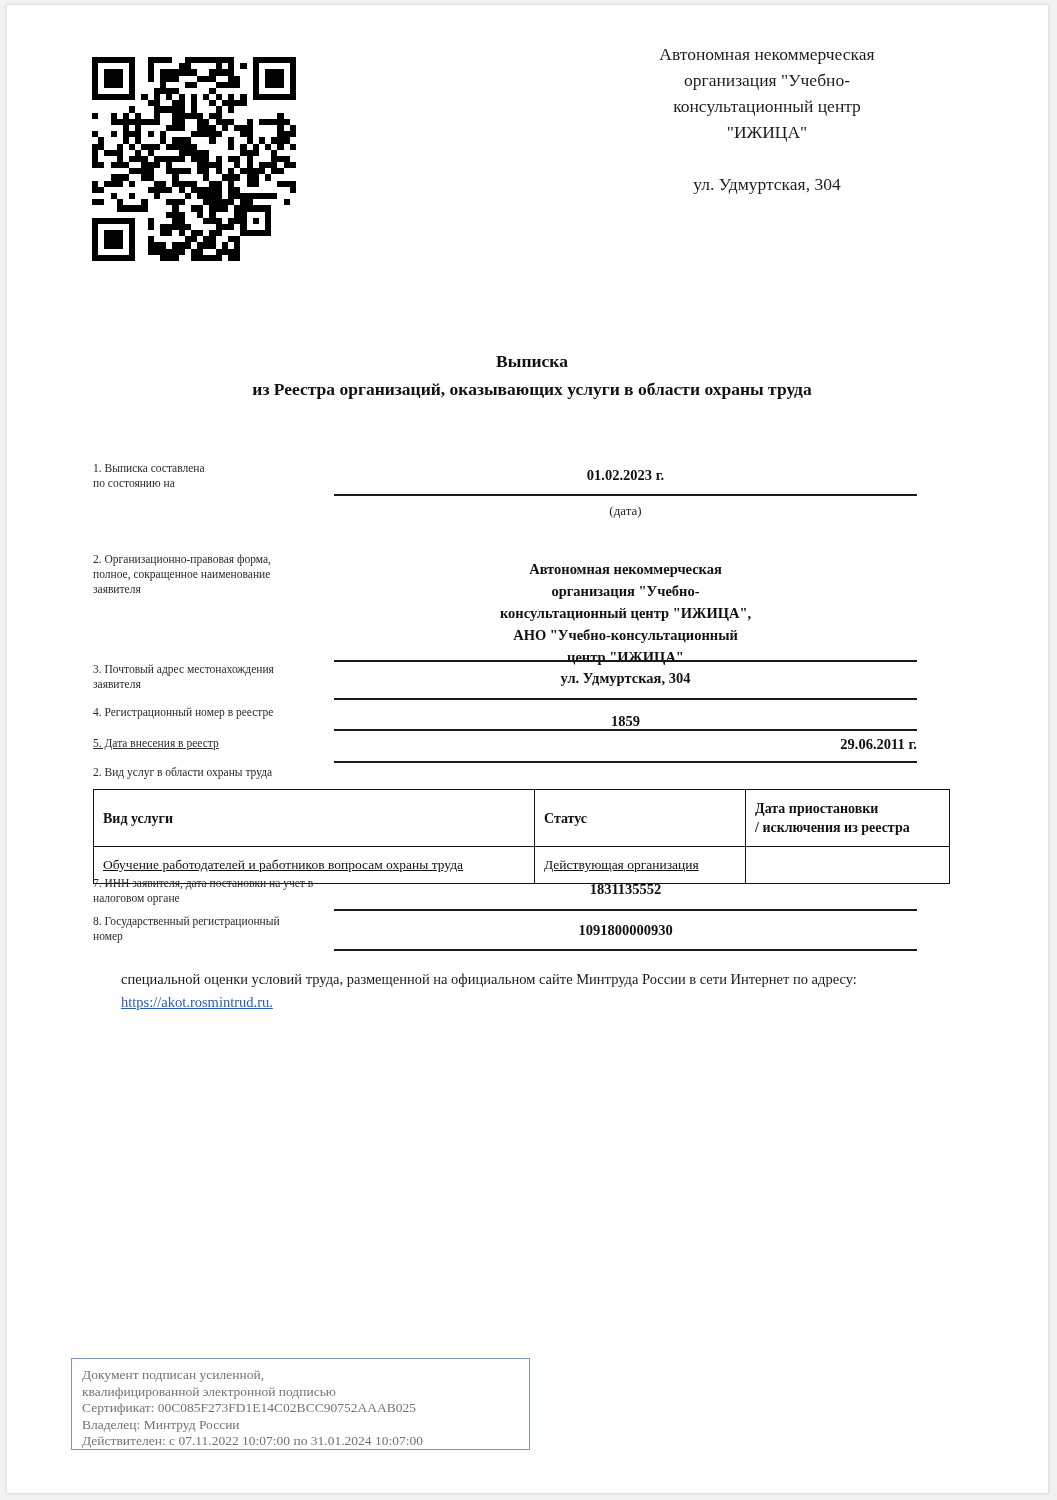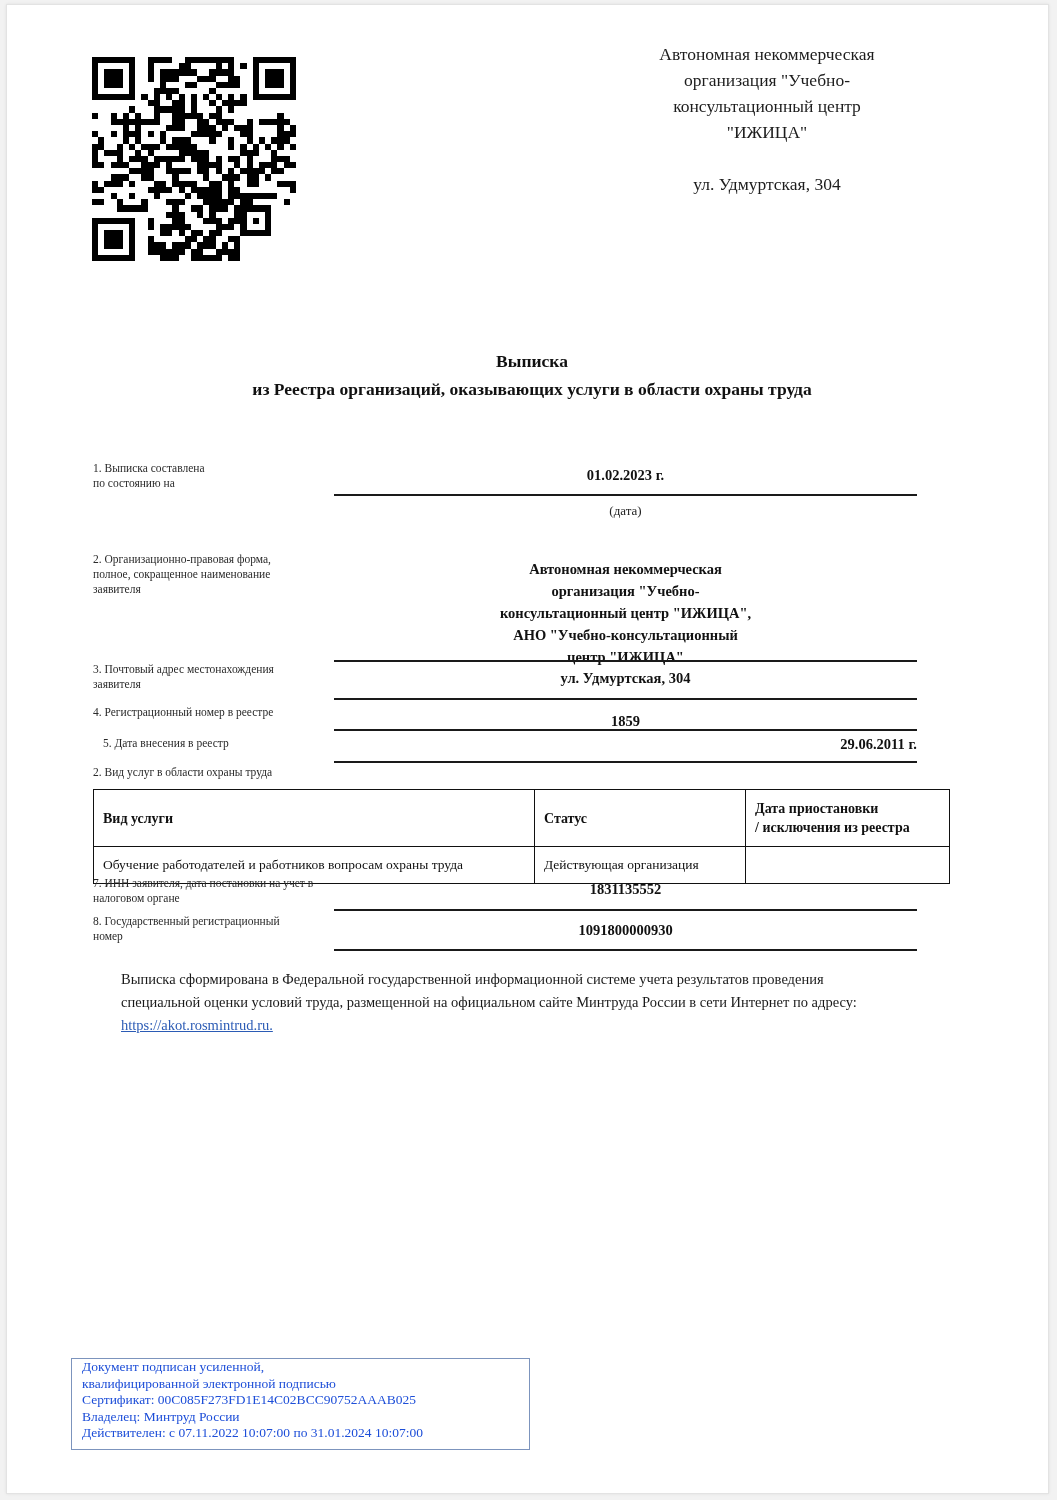--- a/index.html
+++ b/index.html
@@ -121,20 +121,21 @@
     font-weight: bold;
     font-size: 14px;
     line-height: 19px;
     text-align: left;
     height: 44px;
   }
   .svc-table td {
     font-size: 13.5px;
     line-height: 18px;
     height: 24px;
+    text-decoration: underline;
   }
   .col-a { width: 422px; }
   .col-b { width: 192px; }
   .col-c { width: 185px; }
 
   
   .footer-note {
     position: absolute;
     left: 114px;
     top: 963px;
@@ -150,22 +151,22 @@
 
   
   .sign-box {
     position: absolute;
     left: 64px;
     top: 1353px;
     width: 459px;
     height: 92px;
     border: 1.5px solid #7c94bd;
     box-sizing: border-box;
-    padding: 0 10px 0 10px;
-    color: #1d4ed8;
+    padding: 8px 10px 0 10px;
+    color: #737373;
     font-family: "Liberation Serif", "DejaVu Serif", serif;
     font-size: 13.5px;
     line-height: 16.5px;
   }
   .sign-box div { white-space: nowrap; }
 </style>
 </head>
 <body>
 
 <div class="page">
@@ -733,21 +734,21 @@
   <div class="rule" style="top:655px;"></div>
   <div class="field-label" style="left: 86px; top: 657px; white-space: pre-line;">3. Почтовый адрес местонахождения
 заявителя</div>
   <div class="field-value" style="left: 327px; top: 663px; width: 583px; white-space: pre-line;">ул. Удмуртская, 304</div>
 
   <div class="rule" style="top:693px;"></div>
   <div class="field-label" style="left: 86px; top: 700px; width: 270px; white-space: pre-line;">4. Регистрационный номер в реестре</div>
   <div class="field-value" style="left: 327px; top: 698px; width: 583px; white-space: pre-line; margin-top: 8px;">1859</div>
 
   <div class="rule" style="top:724px;"></div>
-  <div class="field-label" style="left: 96px; top: 731px; width: 270px; white-space: pre-line;">5. Дата внесения в реестр</div>
+  <div class="field-label" style="left: 86px; top: 731px; width: 270px; white-space: pre-line; text-decoration: underline;">5. Дата внесения в реестр</div>
   <div class="field-value" style="left: 327px; top: 729px; width: 583px; white-space: pre-line; text-align: right;">29.06.2011 г.</div>
 
   <div class="rule" style="top:756px;"></div>
   <div class="field-label" style="left: 86px; top: 760px; width: 270px; white-space: pre-line;">2. Вид услуг в области охраны труда</div>
 
   <table class="svc-table">
     <thead>
       <tr>
         <th class="col-a">Вид услуги</th>
         <th class="col-b">Статус</th>
@@ -768,21 +769,20 @@
 налоговом органе</div>
   <div class="field-value" style="left: 327px; top: 874px; width: 583px; white-space: pre-line;">1831135552</div>
 
   <div class="rule" style="top:904px;"></div>
   <div class="field-label" style="left: 86px; top: 909px; width: 270px; white-space: pre-line; font-family: Liberation Serif, serif;">8. Государственный регистрационный
 номер</div>
   <div class="field-value" style="left: 327px; top: 915px; width: 583px; white-space: pre-line;">1091800000930</div>
   <div class="rule" style="top:944px;"></div>
 
   <div class="footer-note">
-    <div>Выписка сформирована в Федеральной государственной информационной системе учета результатов проведения</div>
     <div>специальной оценки условий труда, размещенной на официальном сайте Минтруда России в сети Интернет по адресу:</div>
     <a class="footer-link" href="#">https://akot.rosmintrud.ru.</a>
   </div>
 
   <div class="sign-box">
     <div>Документ подписан усиленной,</div>
     <div>квалифицированной электронной подписью</div>
     <div>Сертификат: 00C085F273FD1E14C02BCC90752AAAB025</div>
     <div>Владелец: Минтруд России</div>
     <div>Действителен: с 07.11.2022 10:07:00 по 31.01.2024 10:07:00</div>

